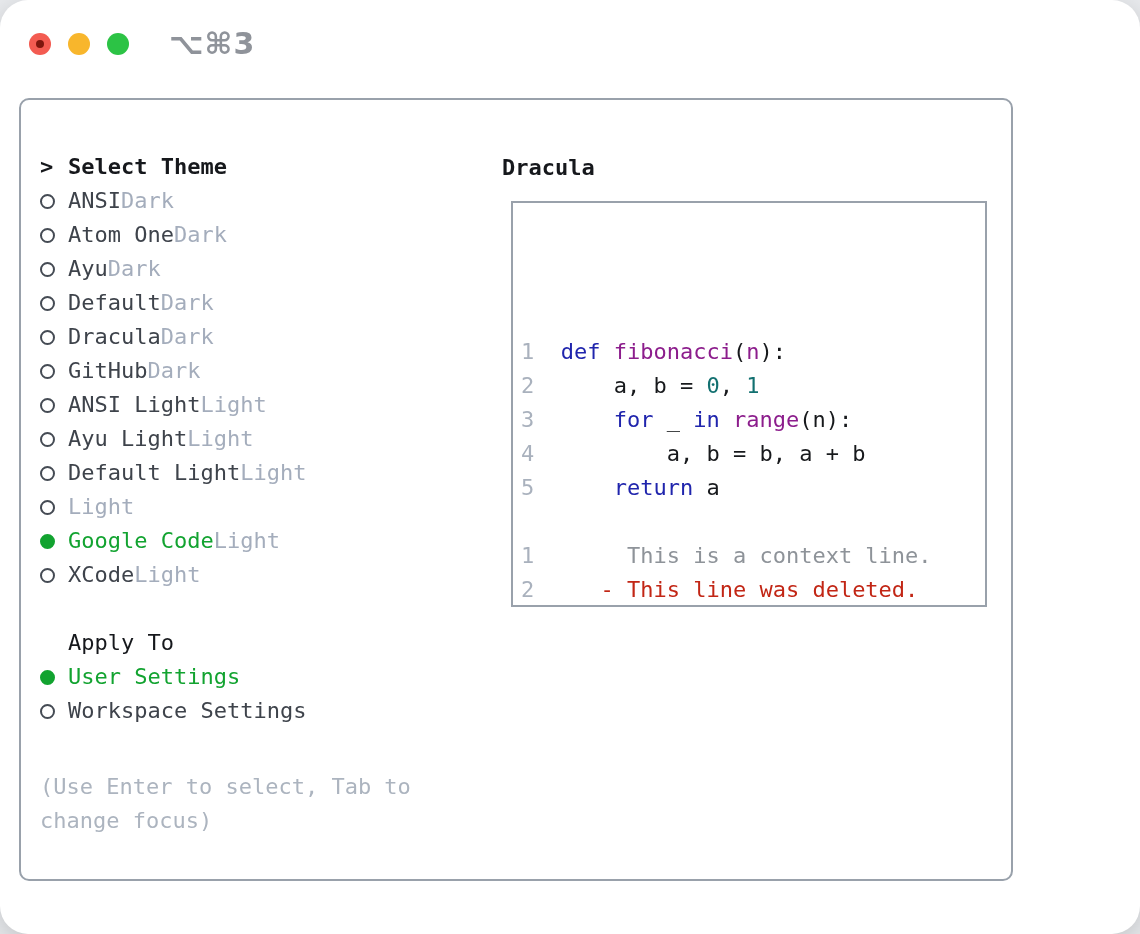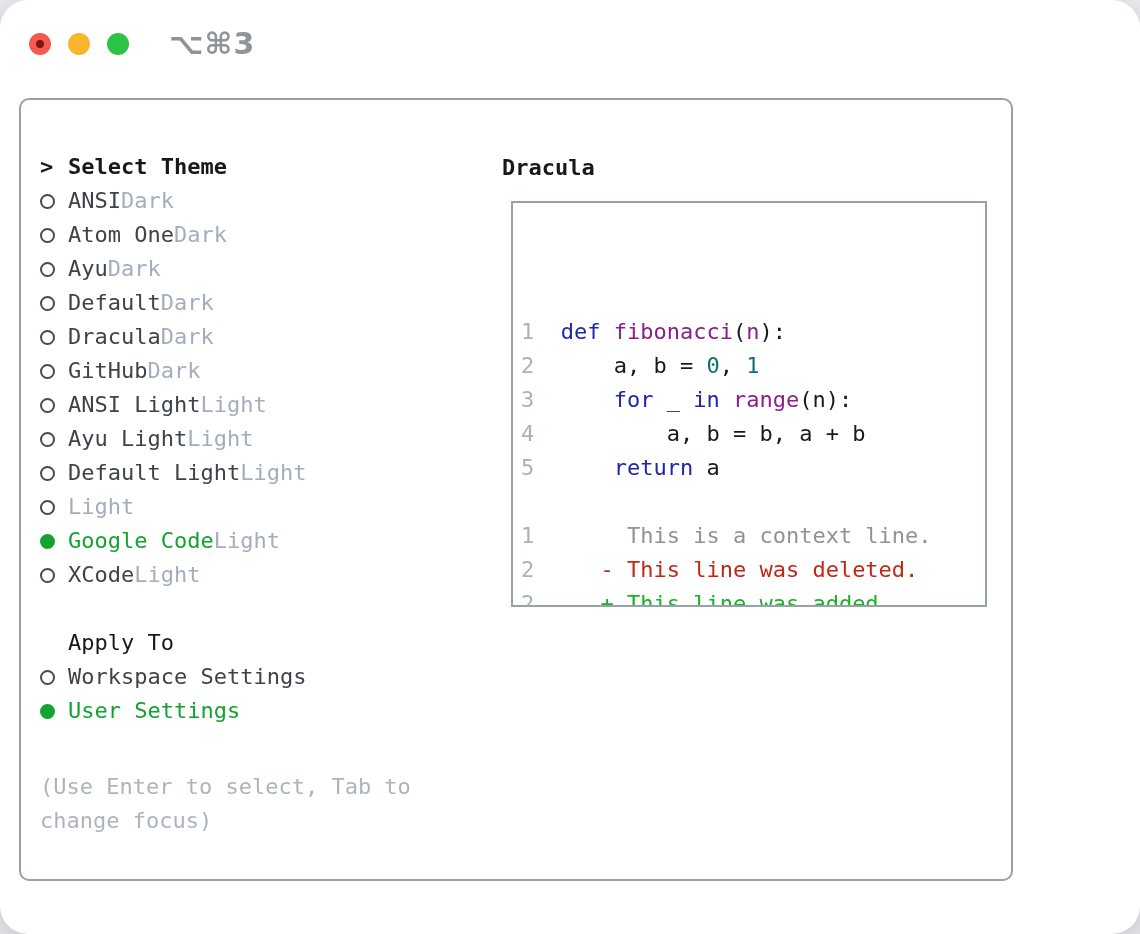--- a/index.html
+++ b/index.html
@@ -40,21 +40,21 @@
   .tname.sel { color: #12a330; }
   .ttag { color: #a4adbc; }
   .spacer-row { height: 34px; }
   .hint { margin-top: 8px; width: 430px; color: #acb4bf; font-size: 22px; line-height: 34px; }
 
   
   .preview-hdr { position: absolute; left: 481px; top: 50px; height: 34px; display: flex; align-items: center; font-size: 22px; font-weight: bold; color: #16181c; }
   .preview-box {
     position: absolute; left: 490px; top: 101px; width: 476px; height: 406px;
     border: 2px solid #99a1ab; background: #ffffff;
-    padding: 44px 0 0 8px; font-size: 22px; line-height: 34px; white-space: pre; overflow: hidden;
+    padding: 64px 0 0 8px; font-size: 22px; line-height: 34px; white-space: pre; overflow: hidden;
   }
   .code-line { height: 34px; }
   .lnum { display: inline-block; width: 3ch; color: #a9b1bd; }
   .kw  { color: #2025ad; }
   .fn  { color: #8c1d8c; }
   .num { color: #127070; }
   .pl  { color: #17191c; }
   .ctx { color: #8e9399; }
   .del { color: #c22615; }
   .add { color: #16b224; }
@@ -97,22 +97,22 @@
         </div>
 
       <div class="spacer-row"></div>
 
       <div class="row">
         <span class="bullet-col"></span>
         <span class="plain-hdr">Apply To</span>
       </div>
 
       <div id="apply-list">
+          <div class="row"><span class="bullet-col"><span class="radio on"></span></span><span class="tname sel">User Settings</span></div>
           <div class="row"><span class="bullet-col"><span class="radio"></span></span><span class="tname">Workspace Settings</span></div>
-          <div class="row"><span class="bullet-col"><span class="radio on"></span></span><span class="tname sel">User Settings</span></div>
         </div>
 
       <div class="spacer-row"></div>
 
       <div class="hint">(Use Enter to select, Tab to change focus)</div>
     </div>
 
     <div class="preview-hdr">Dracula</div>
 
     <div class="preview-box">

